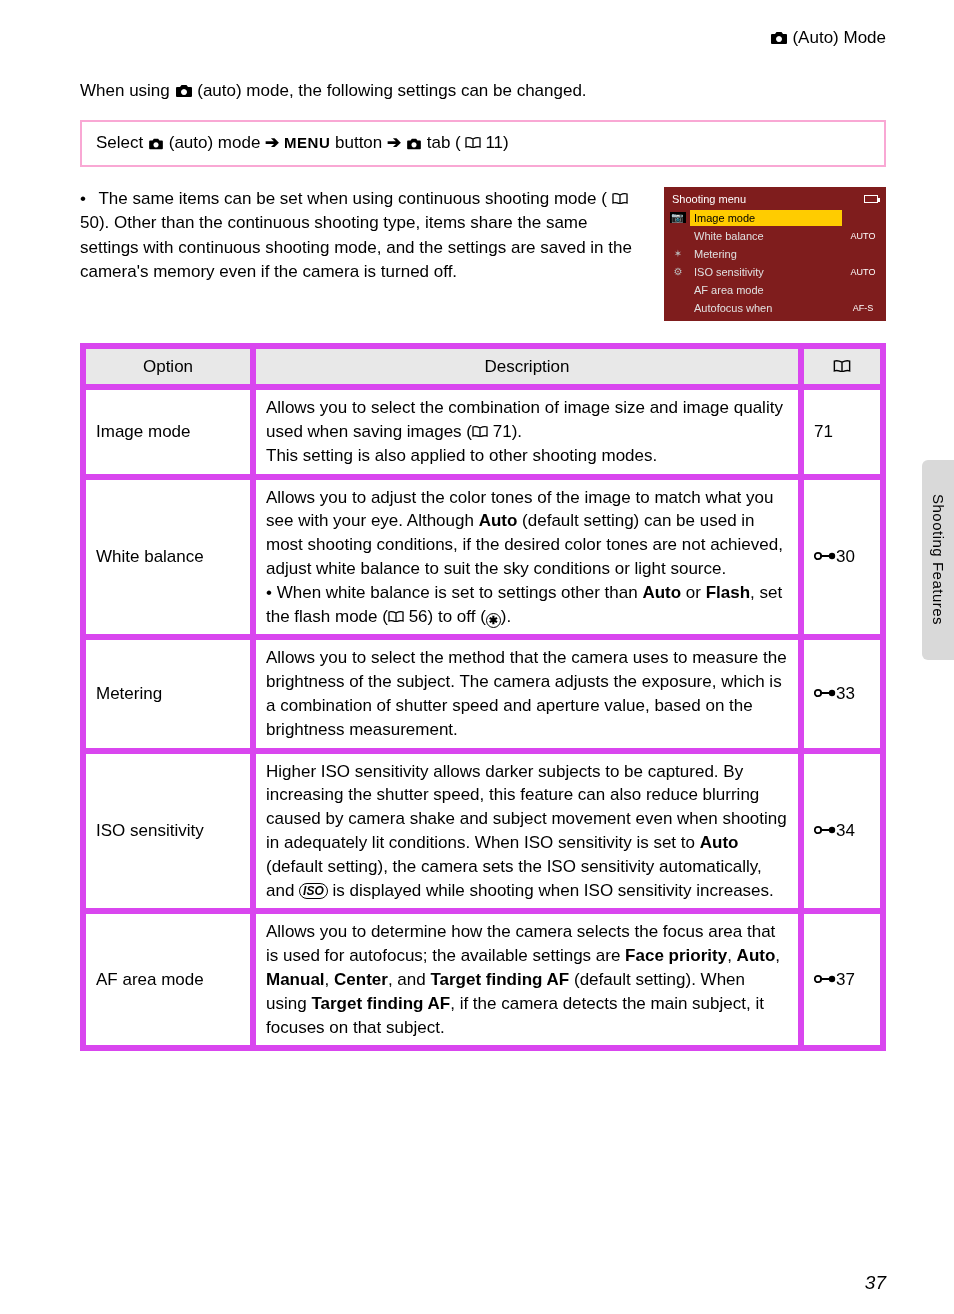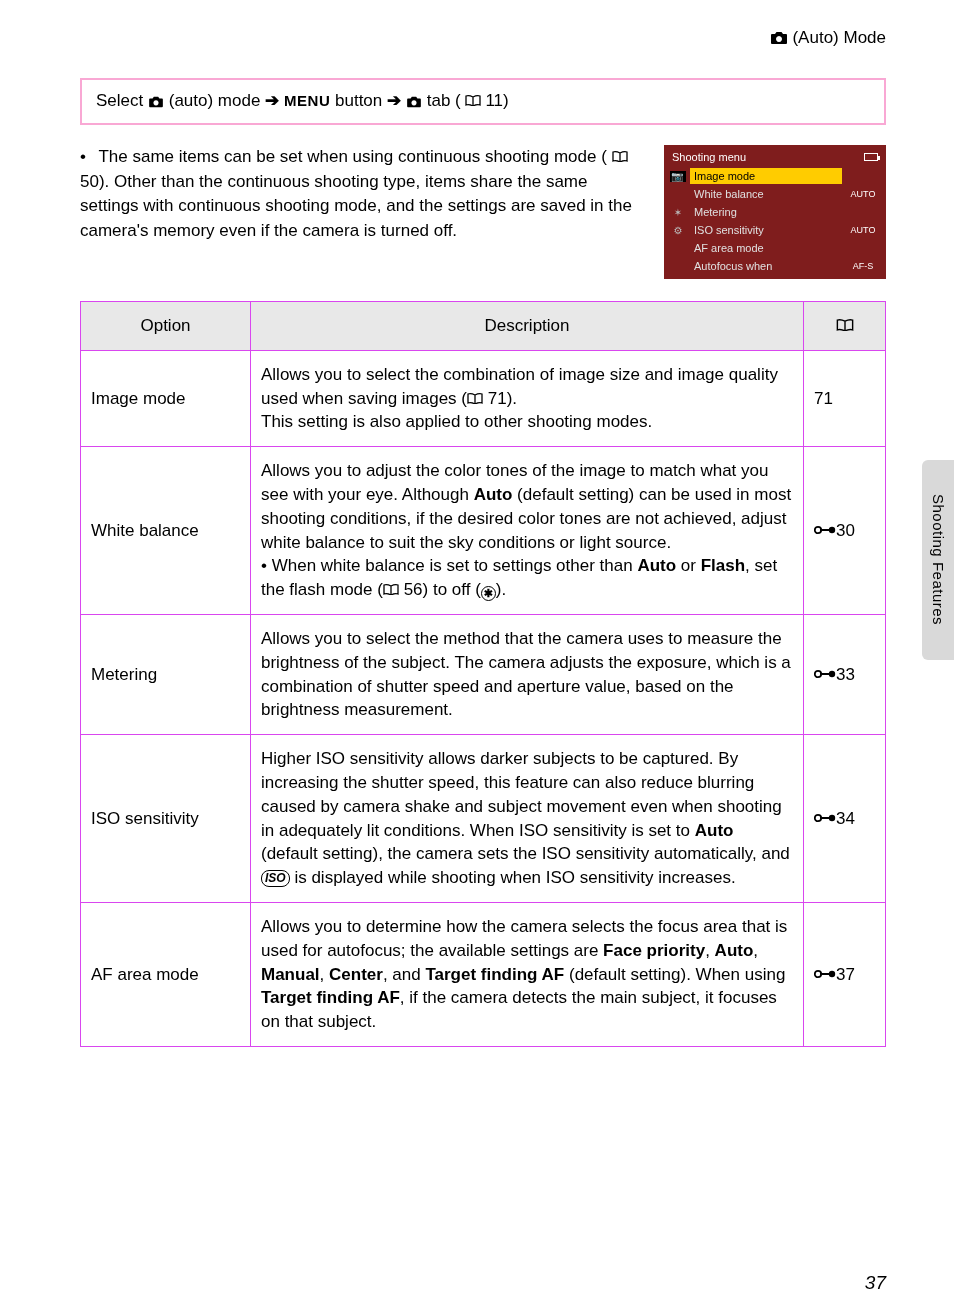--- a/index.html
+++ b/index.html
@@ -95,22 +95,22 @@
   .lcd-row .val-cell { width:34px; text-align:center; font-size:9px; color:#fff; }
   .lcd-row.selected .label-cell { background:#ffcc00; color:#000; }
   .lcd-row.selected .icon-cell { color:#ffcc00; background:#000;}
   .lcd-row.selected .val-cell { background:#000; }
   table.options {
     width: 100%;
     border-collapse: collapse;
     font-size: 17px;
   }
   table.options th, table.options td {
-    border: 1px solid #d946ef;
-    padding: 12px 10px;
+    border: 6px solid #d946ef;
+    padding: 6px 10px;
     vertical-align: middle;
     line-height: 1.4;
   }
   table.options th {
     background: #e8e8e8;
     font-weight: 400;
     text-align: center;
   }
   table.options td.opt { width: 170px; }
   table.options td.ref { width: 82px; white-space:nowrap; }
@@ -159,20 +159,29 @@
   <div class="header-line">
     <span class="cam-icon">
       <svg width="18" height="14" viewBox="0 0 18 14">
           <path d="M2 3 h3 l1.5 -2 h5 l1.5 2 h3 a1 1 0 0 1 1 1 v8 a1 1 0 0 1 -1 1 h-14 a1 1 0 0 1 -1 -1 v-8 a1 1 0 0 1 1 -1 z M9 5 a3 3 0 1 0 0.001 0 z" fill="#000"></path>
         </svg>
     </span>
     <span>(Auto) Mode</span>
   </div>
 
 
+  <p class="intro">
+    <span>When using </span>
+    <span class="cam-icon">
+      <svg width="18" height="14" viewBox="0 0 18 14">
+          <path d="M2 3 h3 l1.5 -2 h5 l1.5 2 h3 a1 1 0 0 1 1 1 v8 a1 1 0 0 1 -1 1 h-14 a1 1 0 0 1 -1 -1 v-8 a1 1 0 0 1 1 -1 z M9 5 a3 3 0 1 0 0.001 0 z" fill="#000"></path>
+        </svg>
+    </span>
+    <span> (auto) mode, the following settings can be changed.</span>
+  </p>
 
   <div class="nav-box">
     <span>Select </span>
     <span class="cam-icon">
       <svg width="16" height="12" viewBox="0 0 18 14">
           <path d="M2 3 h3 l1.5 -2 h5 l1.5 2 h3 a1 1 0 0 1 1 1 v8 a1 1 0 0 1 -1 1 h-14 a1 1 0 0 1 -1 -1 v-8 a1 1 0 0 1 1 -1 z M9 5 a3 3 0 1 0 0.001 0 z" fill="#000"></path>
         </svg>
     </span>
     <span> (auto) mode </span>
     <span class="arrow">➔</span>

